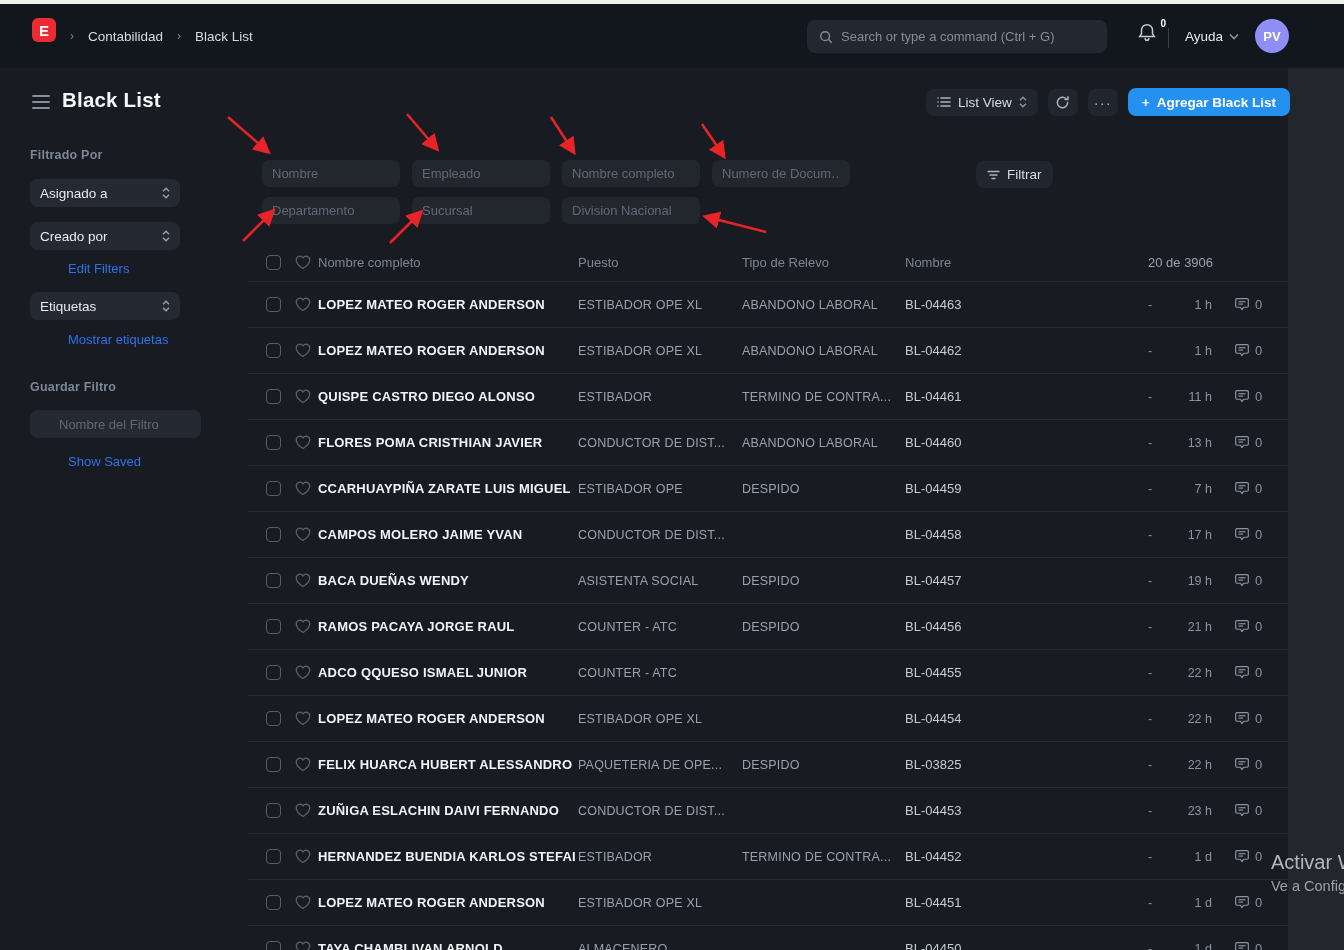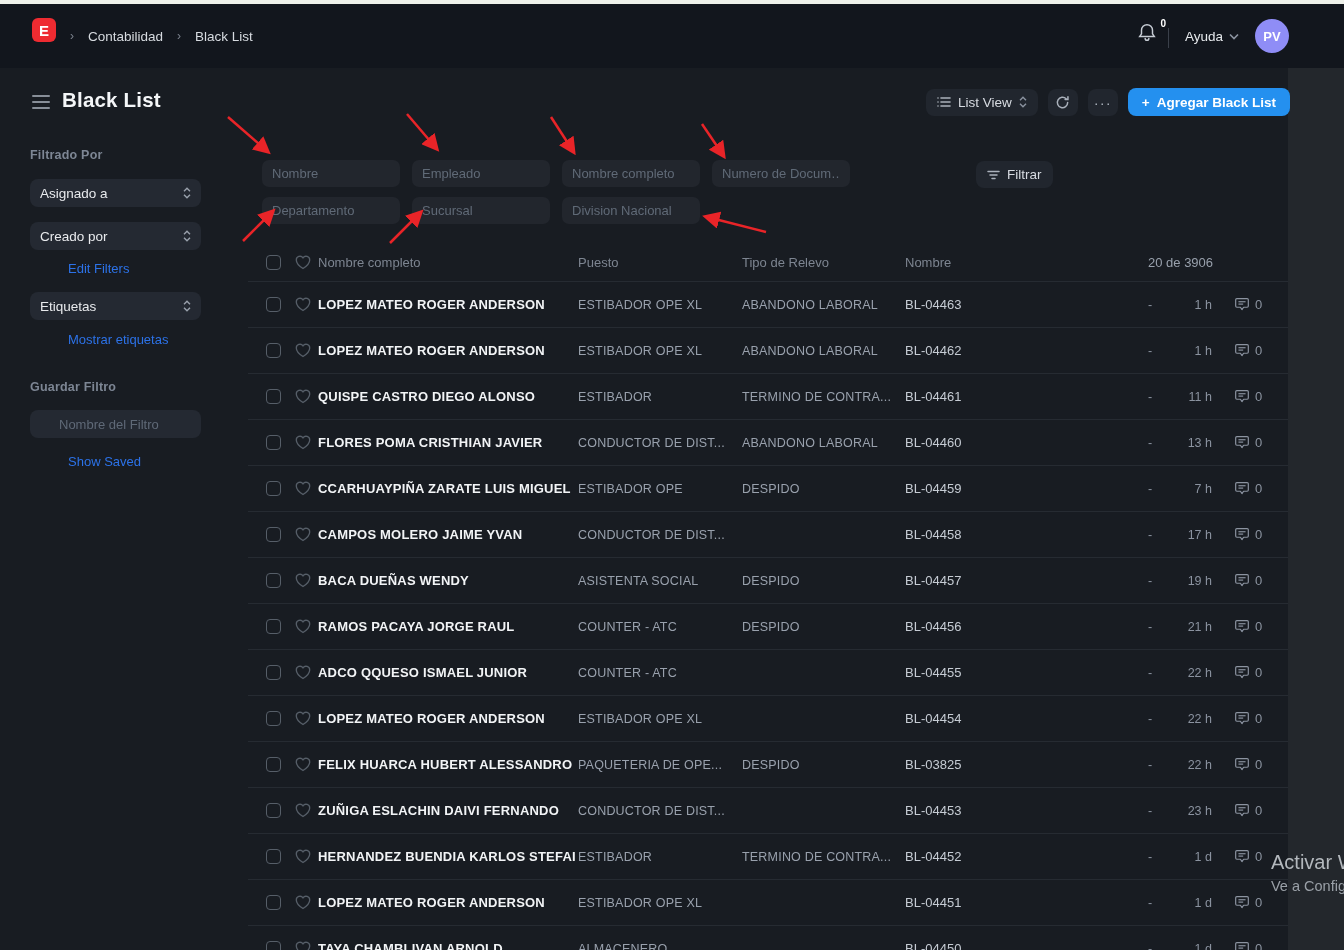--- a/index.html
+++ b/index.html
@@ -40,21 +40,21 @@
   .actions { right:54px; top:0; display:flex; gap:10px; align-items:center; }
   .btn { height:27px; background:#21262e; border:none; border-radius:8px; color:#d7dbe1;
          font-size:13.5px; font-family:inherit; display:flex; align-items:center; gap:7px; padding:0 11px; cursor:pointer; }
   .btn.icon-only { width:30px; justify-content:center; padding:0; color:#aab1bb; }
   .btn-primary { height:28px; background:#2490ef; border:none; border-radius:8px; color:#fff;
                  font-size:13.5px; font-weight:600; font-family:inherit; display:flex; align-items:center; gap:7px; padding:0 14px; cursor:pointer; }
   .dots { font-size:15px; letter-spacing:1px; color:#aab1bb; }
 
   
   .side-label { left:30px; color:#7d8694; font-size:12.5px; font-weight:bold; letter-spacing:.2px; }
-  .select { left:30px; width:171px; height:28px; background:#242932; border-radius:8px;
+  .select { left:30px; width:150px; height:28px; background:#242932; border-radius:8px;
             display:flex; align-items:center; justify-content:space-between; padding:0 10px;
             color:#e8eaed; font-size:13.5px; cursor:pointer; }
   .side-link { left:30px; color:#2c72e8; font-size:13px; text-decoration:none; cursor:pointer;margin-left:38px; }
   .side-input { left:30px; width:171px; height:28px; background:#242932; border:none; border-radius:8px;
                 padding:0 29px; color:#e8eaed; font-size:13px; font-family:inherit; }
   .side-input::placeholder { color:#5f6977; }
 
   
   .filter-input { width:138px; height:27px; background:#22262d; border:none; border-radius:7px;
                   padding:0 10px; color:#e8eaed; font-size:13px; font-family:inherit; }
@@ -91,20 +91,27 @@
 <div class="abs top-strip"></div>
 
 <div class="abs navbar">
   <div class="abs logo">E</div>
   <div class="abs breadcrumb">
     <span class="crumb-sep">›</span>
     <a>Contabilidad</a>
     <span class="crumb-sep">›</span>
     <a>Black List</a>
   </div>
+  <div class="abs searchbar">
+    <svg class="icon" width="14" height="14" viewBox="0 0 16 16" fill="none" stroke="#858d99" stroke-width="1.6">
+      <circle cx="7" cy="7" r="5"></circle>
+        <line x1="10.7" y1="10.7" x2="14.5" y2="14.5"></line>
+    </svg>
+    <span>Search or type a command (Ctrl + G)</span>
+  </div>
   <div class="abs bell-wrap">
     <svg class="icon" width="22" height="24" viewBox="0 0 24 24" fill="none" stroke="#c6ccd4" stroke-width="1.6" stroke-linecap="round">
       <path d="M12 4a6 6 0 0 0-6 6v4l-2 3h16l-2-3v-4a6 6 0 0 0-6-6z"></path>
         <path d="M10 19a2 2 0 0 0 4 0"></path>
     </svg>
     <span class="bell-badge">0</span>
   </div>
   <div class="abs nav-divider"></div>
   <div class="abs help">
     <span>Ayuda</span>

